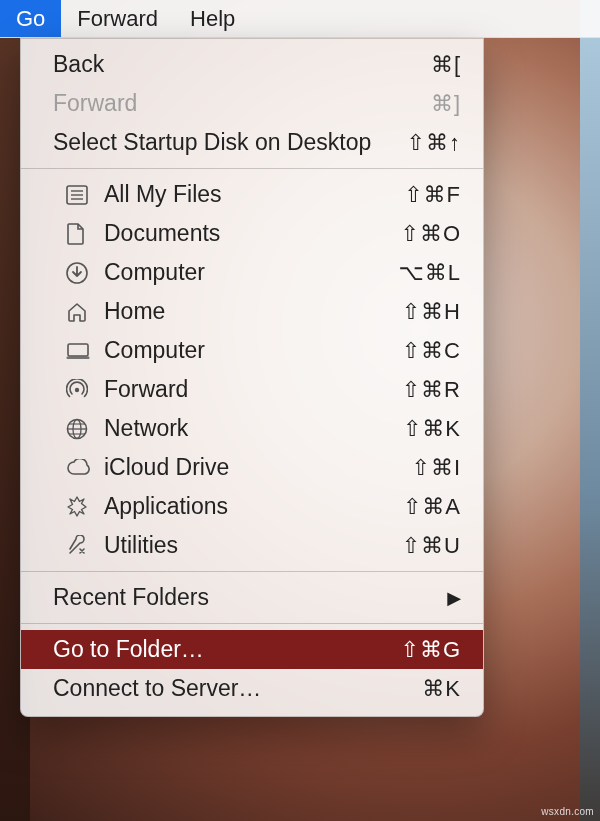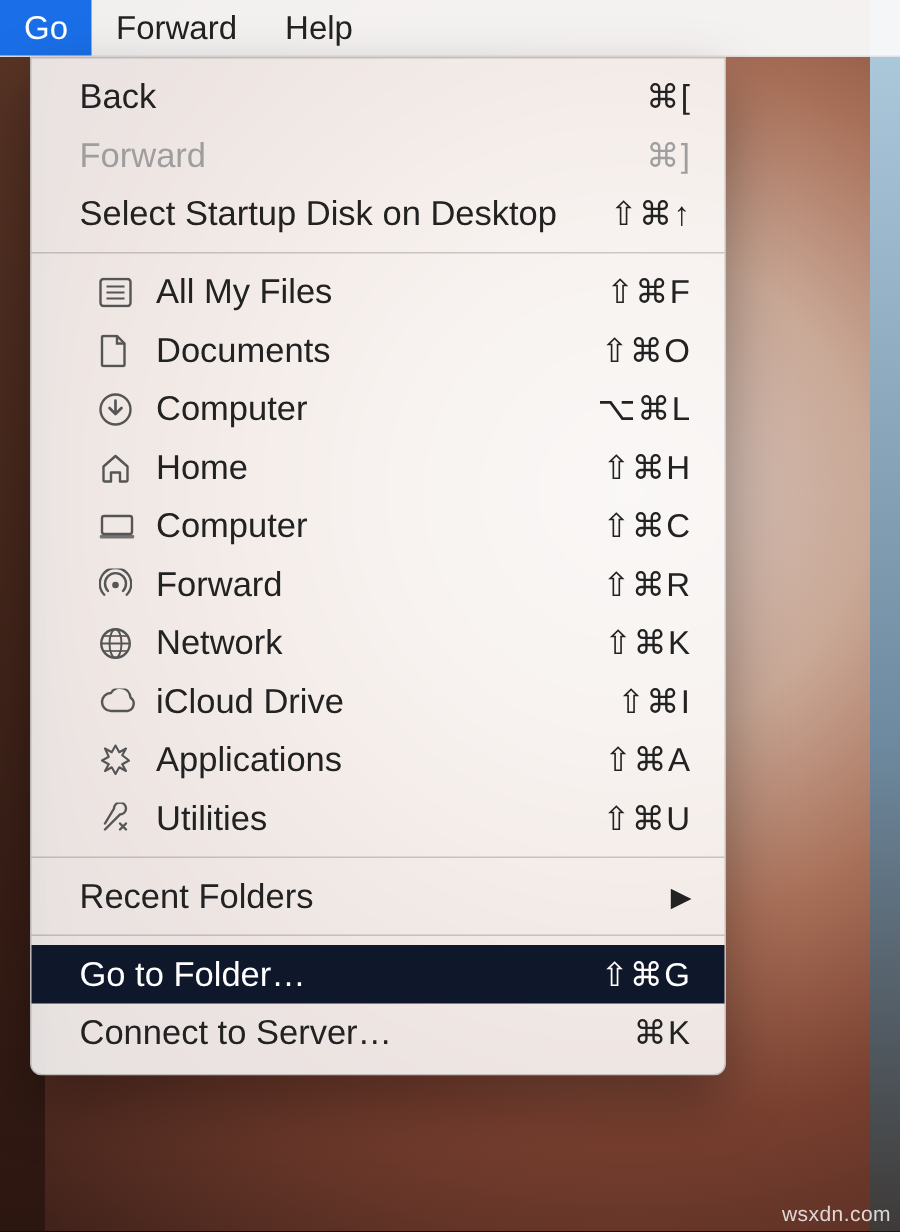--- a/index.html
+++ b/index.html
@@ -68,21 +68,21 @@
   .row {
     display: flex;
     align-items: center;
     height: 39px;
     padding: 0 22px 0 30px;
     cursor: default;
     white-space: nowrap;
   }
   .row.withicon { padding-left: 22px; margin-left: 23px; }
   .row.highlight {
-    background: #0f172a;
+    background: #7f1d1d;
     color: #fff;
     gap: 12px;
   }
   .row.disabled { color: #9e9e9e; justify-content: space-between; }
   .row .icon {
     width: 30px;
     height: 26px;
     flex: 0 0 30px;
     display: flex;
     align-items: center;
@@ -104,21 +104,21 @@
   .sep {
     height: 1px;
     margin: 6px 0;
     background: rgba(0,0,0,0.18);
   }
   svg { display:block; }
 
   .watermark{
     position:absolute;
     right:6px; bottom:4px;
-    font-size:14px;
+    font-size:10px;
     color:rgba(255,255,255,0.8);
     font-family: Arial, sans-serif;
     letter-spacing:0.3px;
   }
 </style>
 </head>
 <body>
 
 <div class="wallpaper"></div>
 

